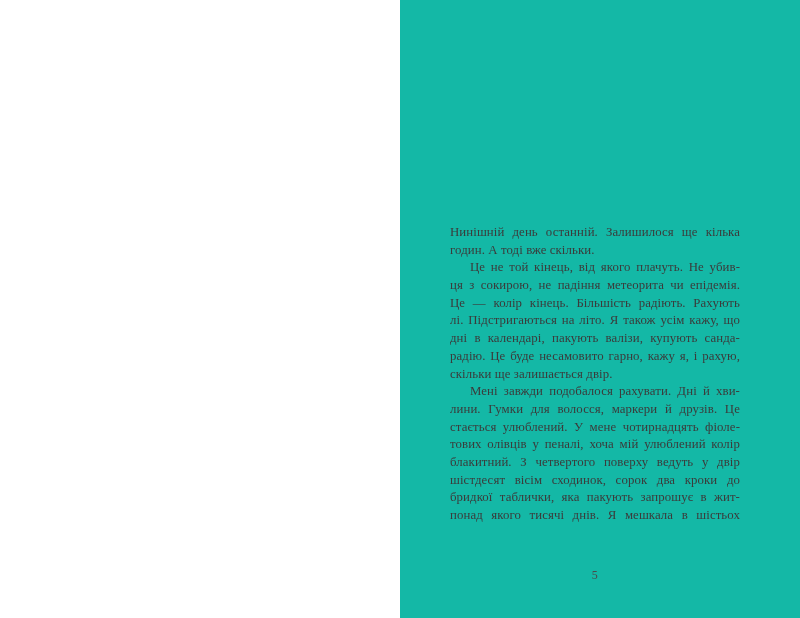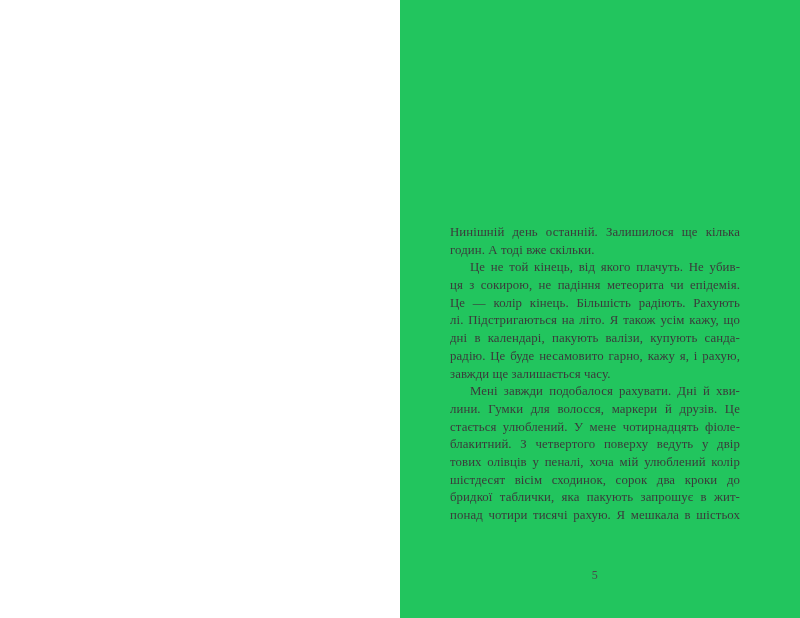--- a/index.html
+++ b/index.html
@@ -11,21 +11,21 @@
     height: 618px;
     background: #ffffff;
     font-family: "Liberation Serif", serif;
     overflow: hidden;
     position: relative;
   }
   .book-page {
     position: absolute;
     left: 0; top: 0;
     width: 800px; height: 618px;
-    background: #22c55e;
+    background: #14b8a6;
   }
   .blank-left-page {
     position: absolute;
     left: 0; top: 0;
     width: 400px; height: 618px;
     background: #ffffff;
   }
   .text-column {
     position: absolute;
     left: 450px;
@@ -68,26 +68,26 @@
 
   <div class="text-column">
     <div class="text-line">Нинішній день останній. Залишилося ще кілька</div>
     <div class="text-line para-end">годин. А тоді вже скільки.</div>
     <div class="text-line indent">Це не той кінець, від якого плачуть. Не убив-</div>
     <div class="text-line">ця з сокирою, не падіння метеорита чи епідемія.</div>
     <div class="text-line">Це — колір кінець. Більшість радіють. Рахують</div>
     <div class="text-line">лі. Підстригаються на літо. Я також усім кажу, що</div>
     <div class="text-line">дні в календарі, пакують валізи, купують санда-</div>
     <div class="text-line">радію. Це буде несамовито гарно, кажу я, і рахую,</div>
-    <div class="text-line para-end">завжди ще залишається часу.</div>
+    <div class="text-line para-end">скільки ще залишається двір.</div>
     <div class="text-line indent">Мені завжди подобалося рахувати. Дні й хви-</div>
     <div class="text-line">лини. Гумки для волосся, маркери й друзів. Це</div>
     <div class="text-line">стається улюблений. У мене чотирнадцять фіоле-</div>
+    <div class="text-line">тових олівців у пеналі, хоча мій улюблений колір</div>
     <div class="text-line">блакитний. З четвертого поверху ведуть у двір</div>
-    <div class="text-line">тових олівців у пеналі, хоча мій улюблений колір</div>
     <div class="text-line">шістдесят вісім сходинок, сорок два кроки до</div>
     <div class="text-line">бридкої таблички, яка пакують запрошує в жит-</div>
-    <div class="text-line">понад чотири тисячі рахую. Я мешкала в шістьох</div>
+    <div class="text-line">понад якого тисячі днів. Я мешкала в шістьох</div>
   </div>
 
   <div class="page-number">5</div>
 
 </div>
 
 </body></html>

